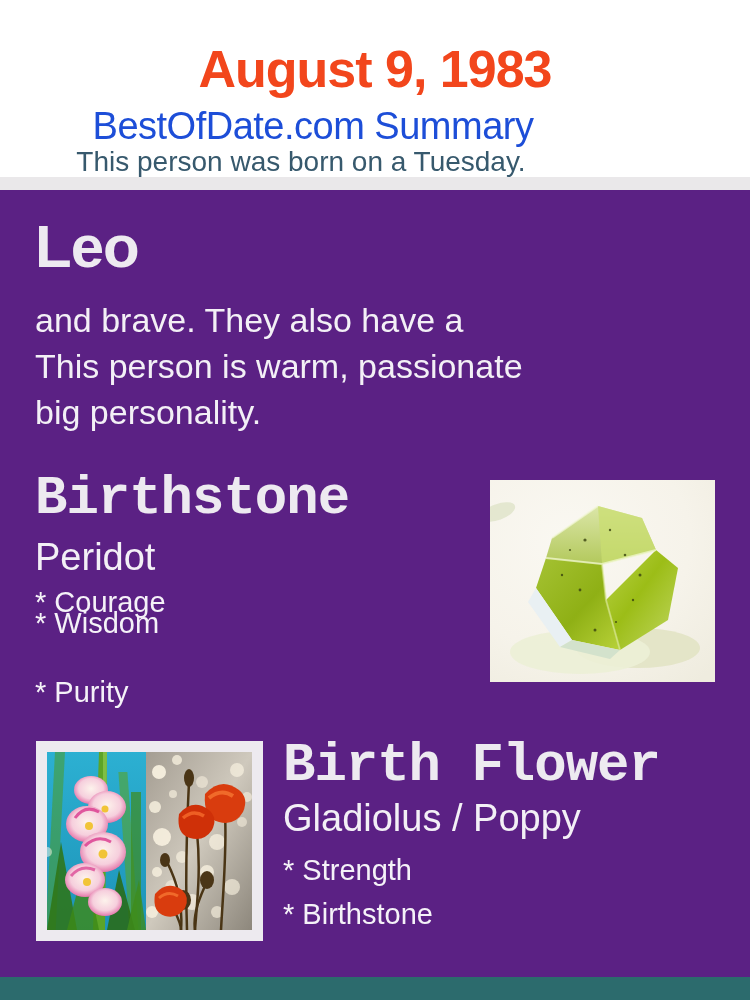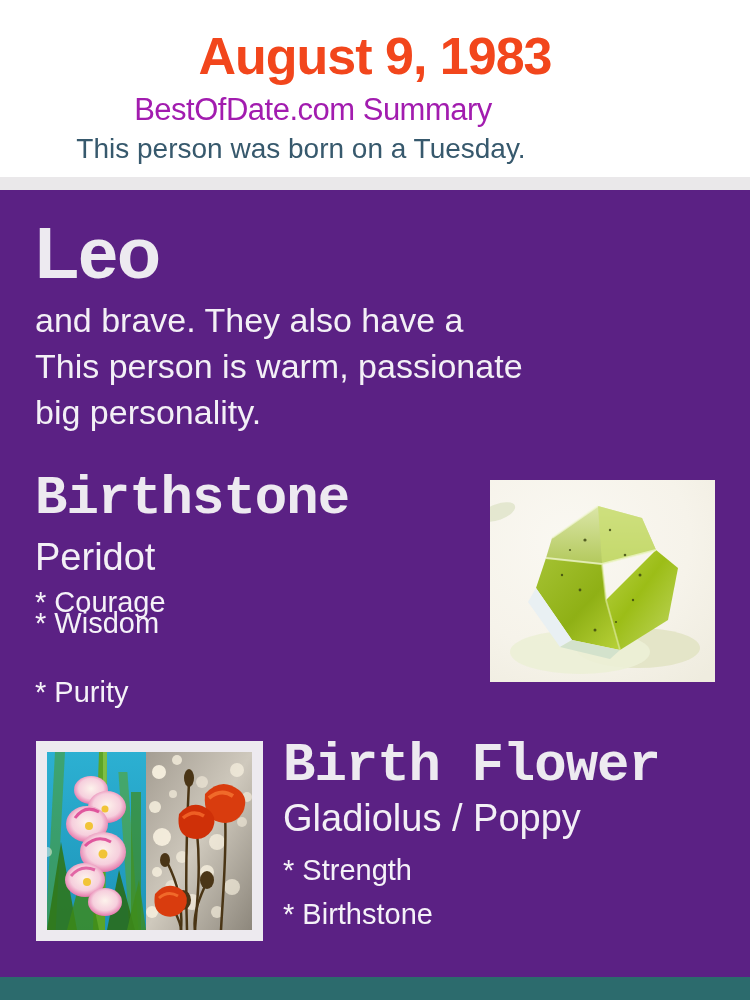--- a/index.html
+++ b/index.html
@@ -2,39 +2,39 @@
 <html><head>
 <meta charset="utf-8">
 <style>
   html,body{margin:0;padding:0;background:#888;}
   .card{
     position:relative;width:750px;height:1000px;margin:0 auto;
     background:#ffffff;overflow:hidden;
     font-family:"Liberation Sans","DejaVu Sans",sans-serif;
   }
   
-  .header{position:absolute;left:0;top:4px;width:750px;height:177px;background:#ffffff;}
+  .header{position:absolute;left:0;top:17px;width:750px;height:177px;background:#ffffff;}
   .date-title{
     position:absolute;left:0;top:22px;width:750px;text-align:center;
     font-size:52px;font-weight:bold;letter-spacing:-1px;
   }
   .site-summary{
     position:absolute;left:0;top:88px;width:626px;text-align:center;
-    font-size:31px;font-weight:500;color:#a21caf;letter-spacing:-0.5px;
+    font-size:38px;font-weight:500;color:#1d4ed8;letter-spacing:-0.5px;
   }
   .weekday-note{
     position:absolute;left:0;top:129px;width:602px;text-align:center;
     font-size:28px;font-weight:400;
   }
   .gray-strip{position:absolute;left:0;top:177px;width:750px;height:13px;background:#eae8ea;}
   
   .purple{position:absolute;left:0;top:190px;width:750px;height:810px;background:#5b2184;}
   .sign-title{
     position:absolute;left:35px;top:212px;
-    font-size:72px;font-weight:bold;color:#edeaf0;letter-spacing:-1px;text-align:right;
+    font-size:60px;font-weight:bold;color:#edeaf0;letter-spacing:-1px;text-align:right;
   }
   .sign-desc{
     position:absolute;left:35px;top:297px;width:680px;
     font-size:34px;line-height:46px;color:#f3f0f6;font-weight:400;
   }
   .section-title{
     position:absolute;left:35px;
     font-size:54px;font-weight:bold;color:#edeaf0;letter-spacing:-1px;font-family:Liberation Mono, monospace;
   }
   .section-name{

